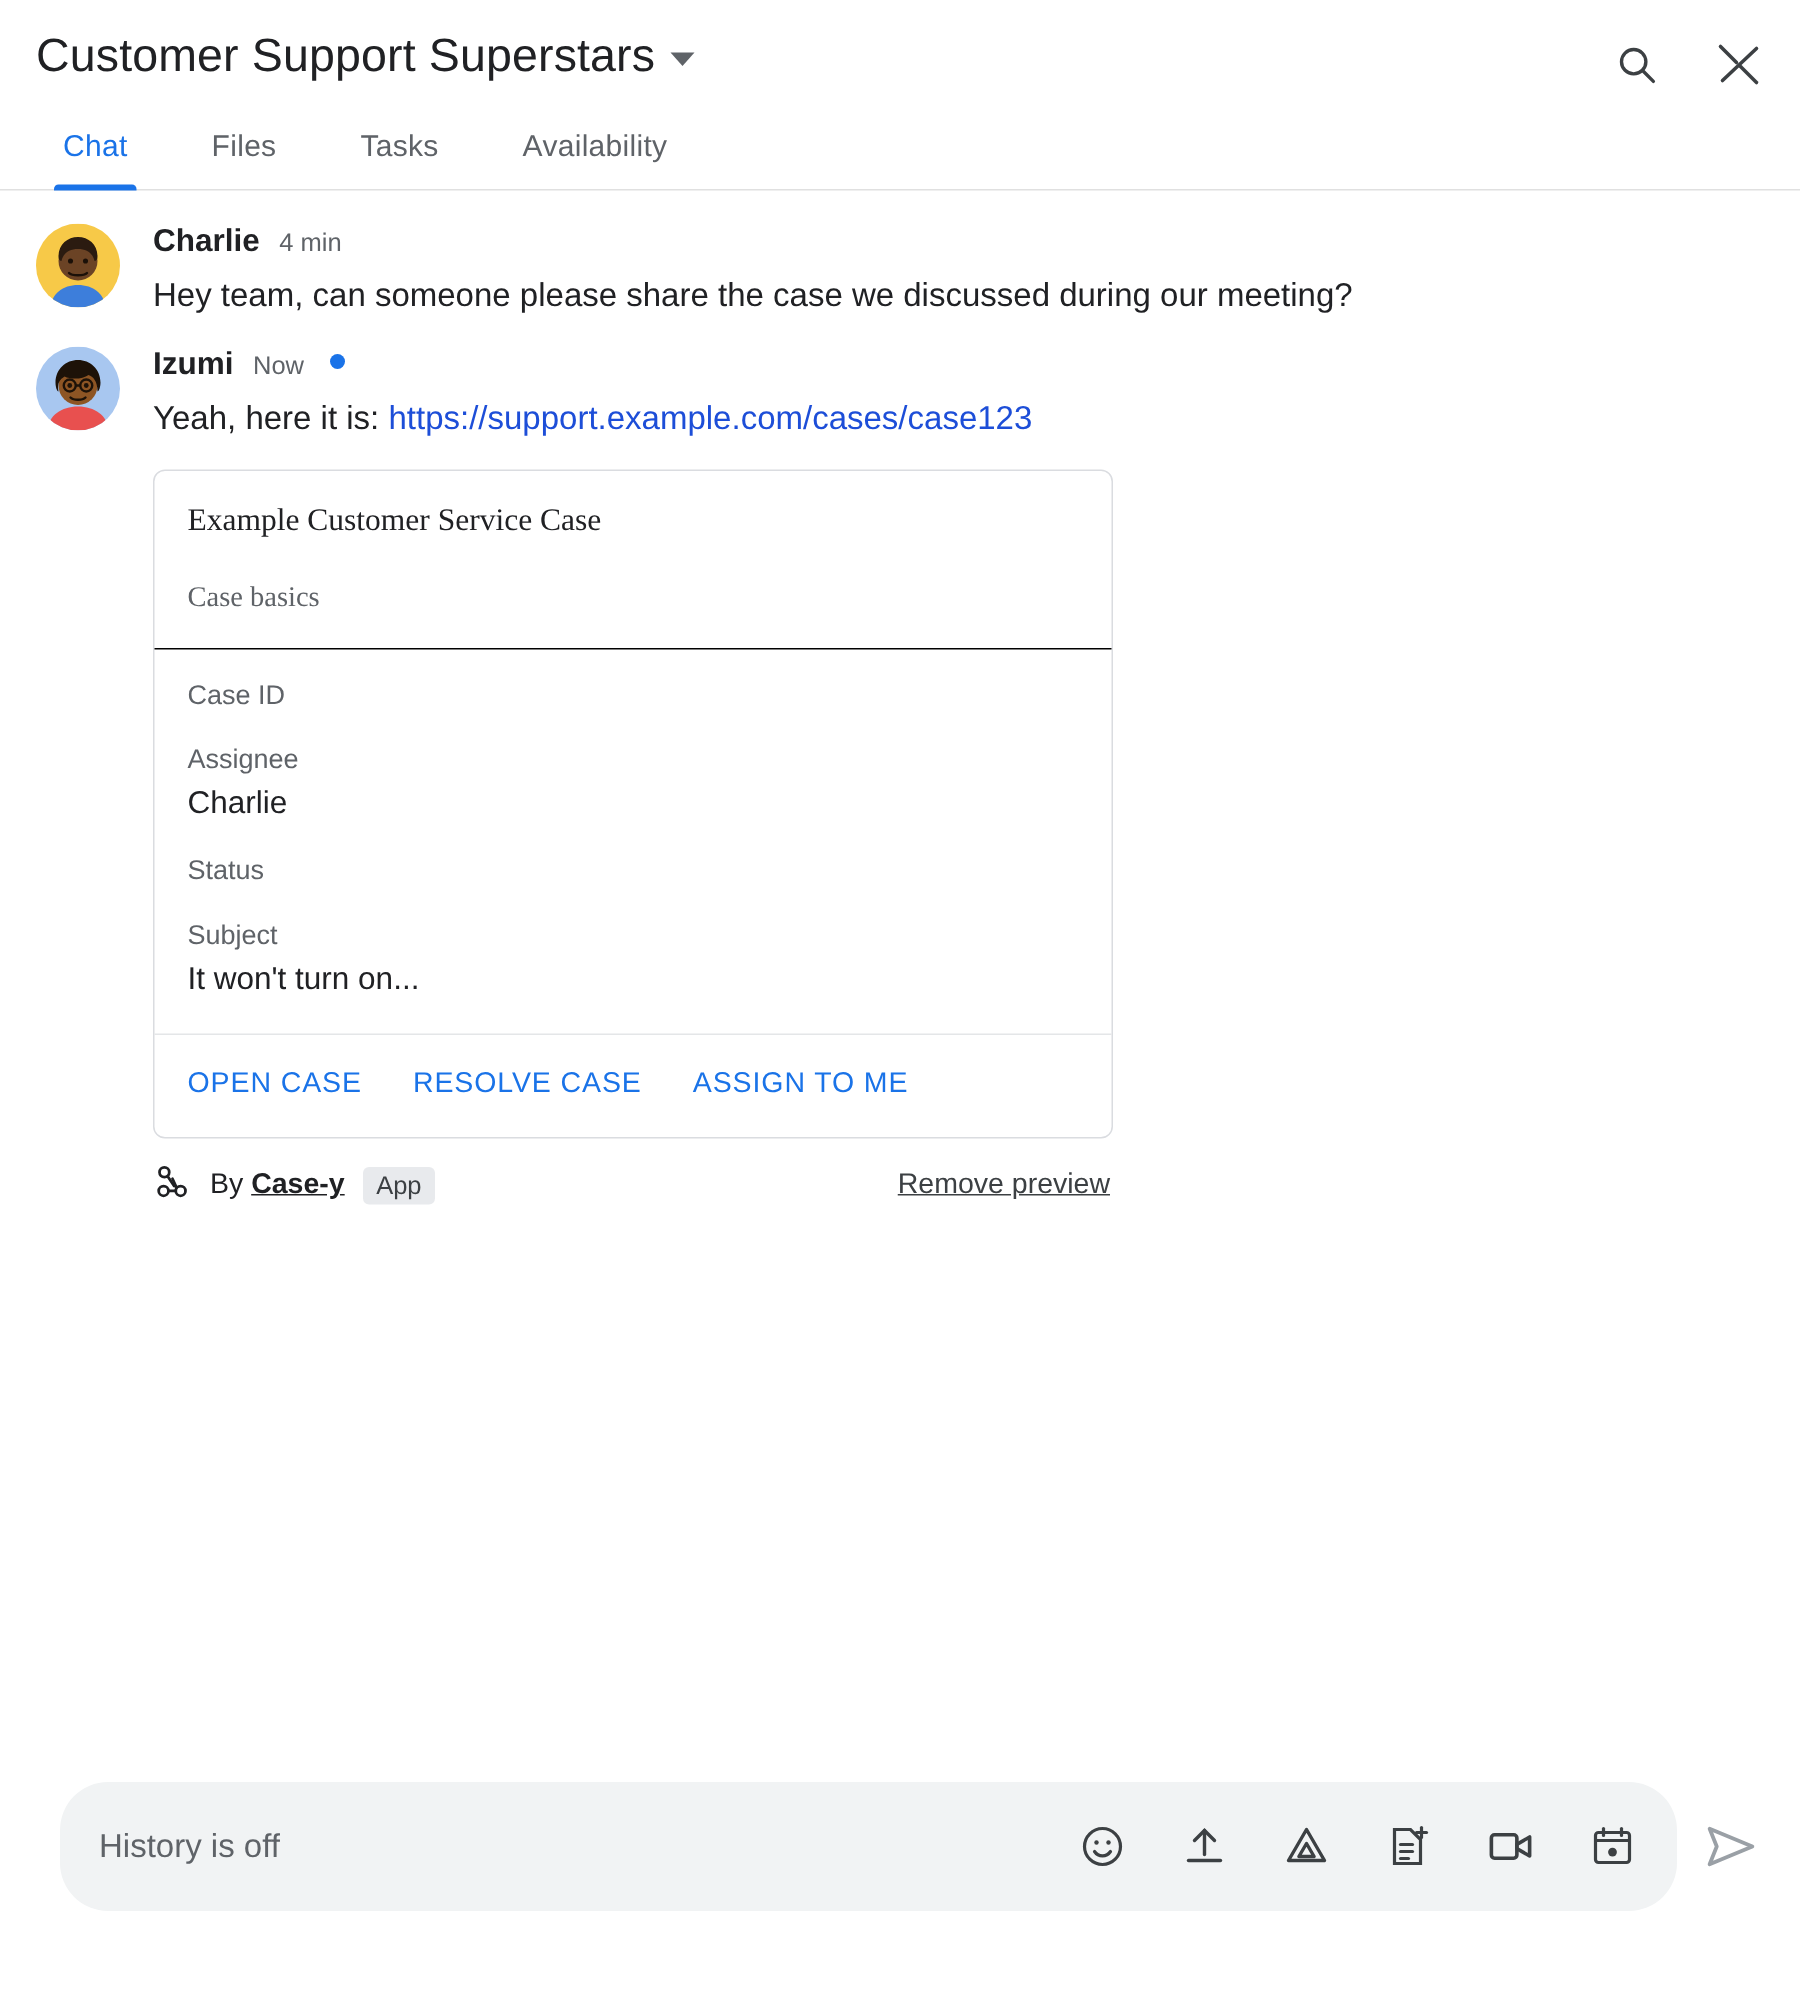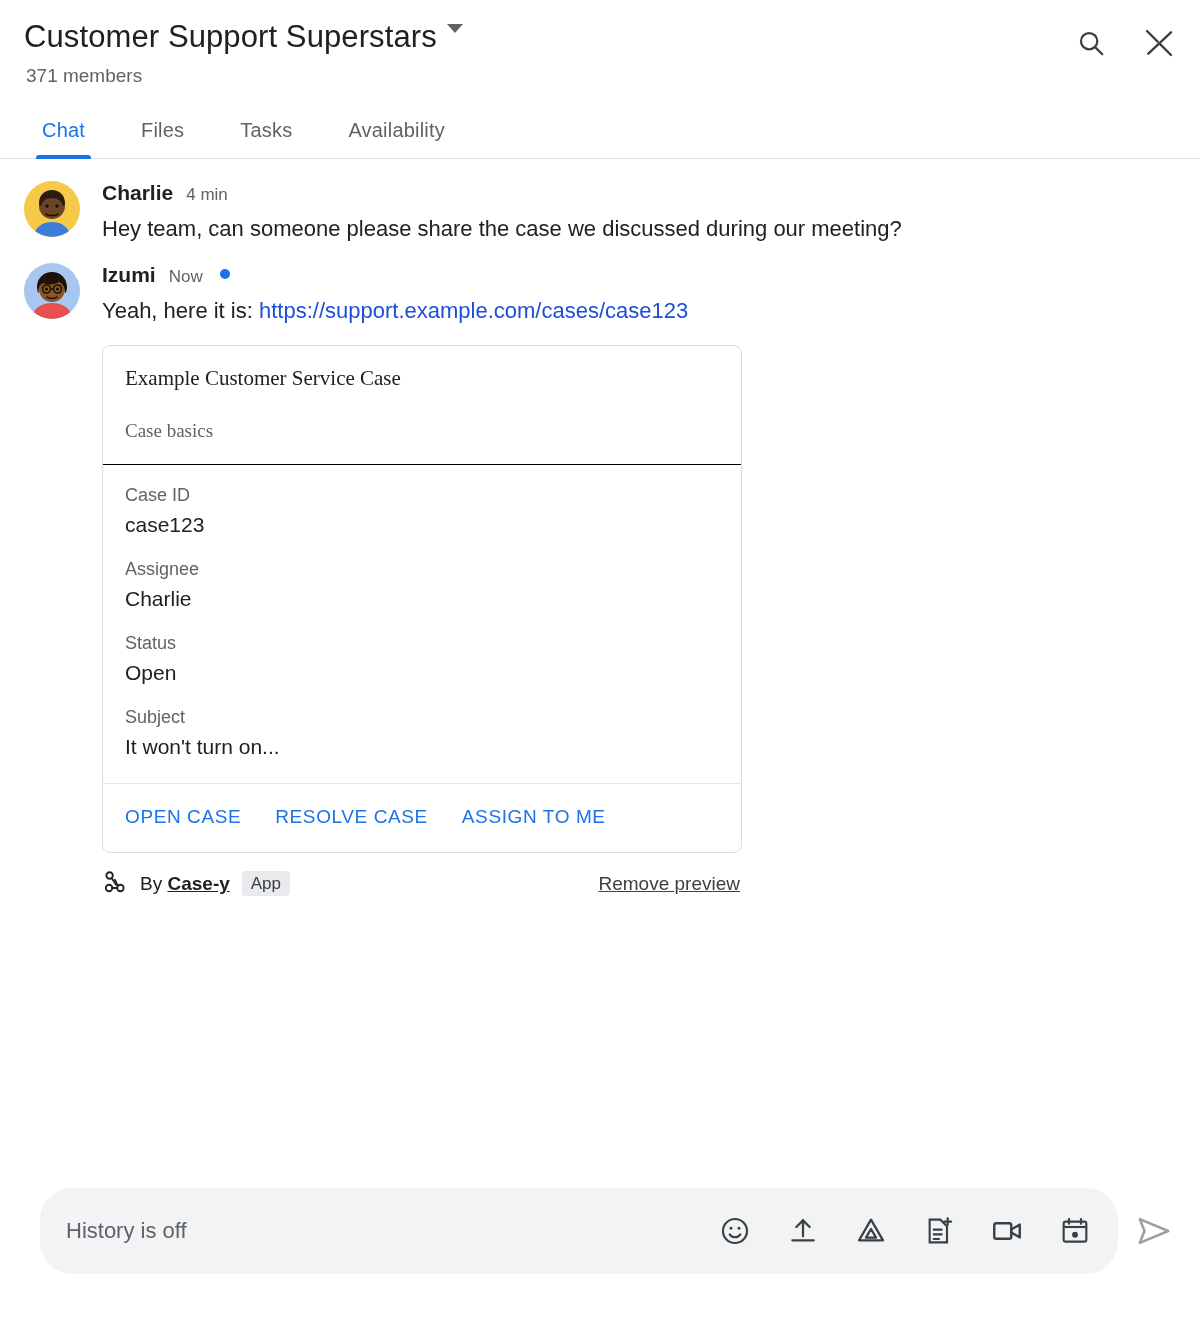--- a/index.html
+++ b/index.html
@@ -16,20 +16,21 @@
     position: relative;
   }
 
   
   .header {
     position: relative;
     padding: 18px 24px 0 24px;
   }
   .title-row {
     display: flex;
+    align-items: center;
     gap: 10px;
   }
   .room-title {
     font-size: 31px;
     font-weight: 400;
     color: #202124;
     letter-spacing: 0.1px;
     line-height: 1.2;
   }
   .caret-down {
@@ -272,21 +273,20 @@
   }
 </style>
 </head>
 <body>
 
 <div class="header">
   <div class="title-row">
     <div class="room-title">Customer Support Superstars</div>
     <div class="caret-down"></div>
   </div>
-  <div class="members">371 members</div>
 
   <div class="header-actions">
     <div class="icon-btn">
       <svg width="30" height="30" viewBox="0 0 24 24" fill="none" stroke="#3c4043" stroke-width="1.8">
         <circle cx="10.5" cy="10.5" r="6.5"></circle>
         <line x1="15.5" y1="15.5" x2="21" y2="21" stroke-linecap="round"></line>
       </svg>
     </div>
     <div class="icon-btn">
       <svg width="32" height="32" viewBox="0 0 24 24" fill="none" stroke="#3c4043" stroke-width="1.8" stroke-linecap="round">
@@ -354,29 +354,27 @@
       </div>
 
       <div class="card">
         <div class="card-head">
           <div class="card-title">Example Customer Service Case</div>
           <div class="card-subtitle">Case basics</div>
         </div>
         <div class="card-body">
           <div class="field">
             <div class="field-label">Case ID</div>
-            <div class="field-value">case123</div>
           </div>
           <div class="field">
             <div class="field-label">Assignee</div>
             <div class="field-value">Charlie</div>
           </div>
           <div class="field">
             <div class="field-label">Status</div>
-            <div class="field-value">Open</div>
           </div>
           <div class="field">
             <div class="field-label">Subject</div>
             <div class="field-value">It won't turn on...</div>
           </div>
         </div>
         <div class="card-actions">
           <div class="card-action">OPEN CASE</div>
           <div class="card-action">RESOLVE CASE</div>
           <div class="card-action">ASSIGN TO ME</div>

